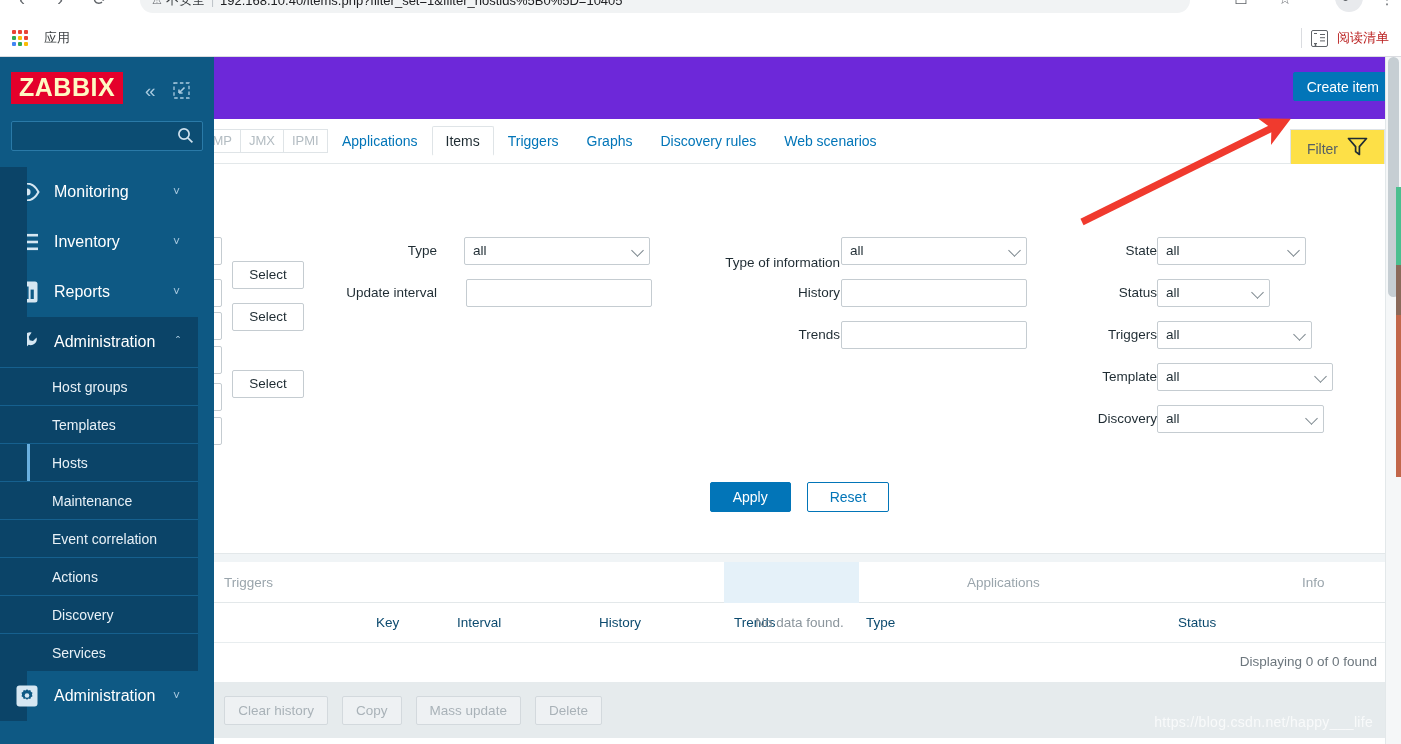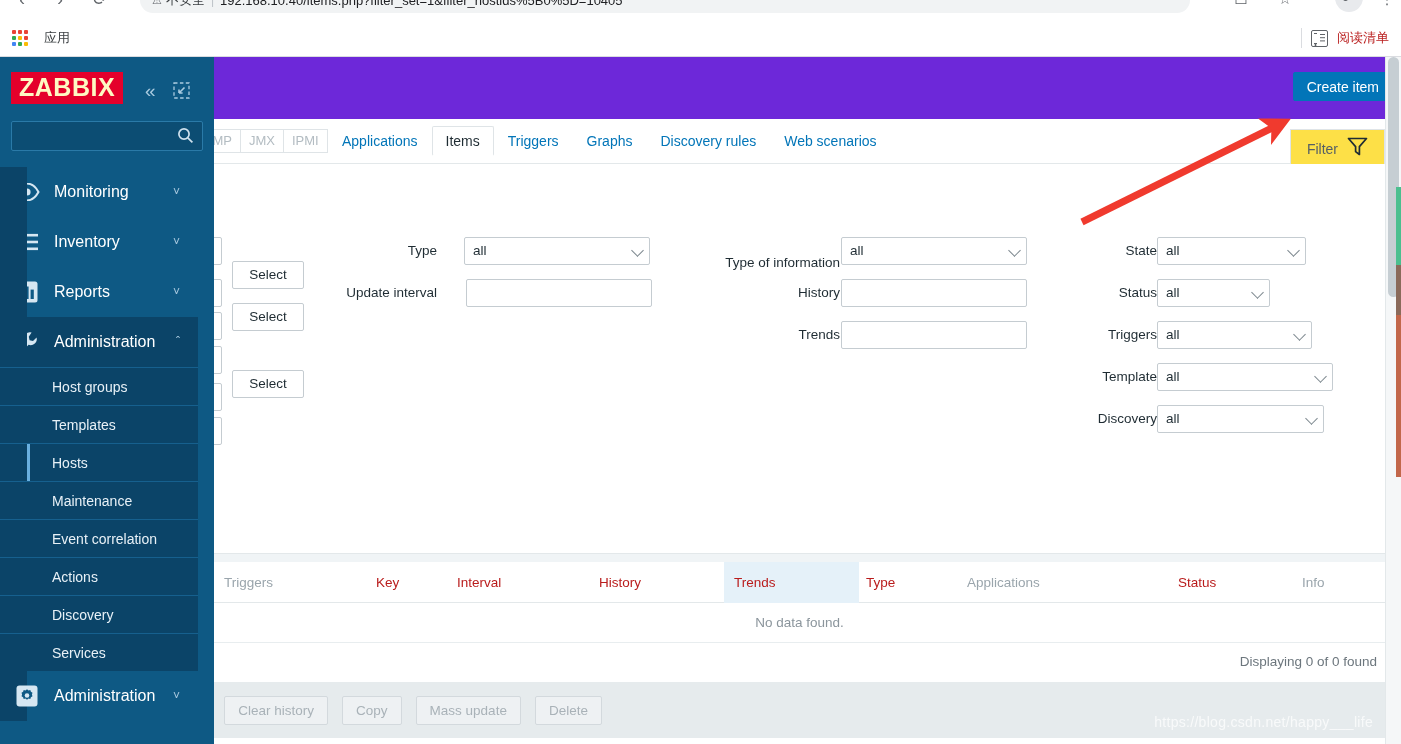--- a/index.html
+++ b/index.html
@@ -270,21 +270,21 @@
     position: absolute; left: 0; top: 505px; right: 16px; height: 182px;
     background: #ffffff;
   }
   #table-header {
     position: relative; height: 41px; border-bottom: 1px solid #e3e8ea;
   }
   .th {
     position: absolute; top: 0; height: 41px; line-height: 41px;
     font-size: 13.5px; white-space: nowrap;
   }
-  .th.link { color: #b91c1c; cursor: pointer; }
+  .th.link { color: #0c4a6e; cursor: pointer; margin-top: 40px; }
   .th.plain { color: #9aa5ac; }
   #trends-highlight {
     position: absolute; left: 510px; top: 0; width: 135px; height: 41px;
     background: #e5f1f9;
   }
   #no-data-row {
     position: relative; height: 40px; line-height: 40px;
     text-align: center; font-size: 13.5px; color: #8b959c;
     border-bottom: 1px solid #e8edef;
   }
@@ -588,20 +588,24 @@
         <span>all</span>
         <i class="caret"></i>
       </div>
 
       <div class="fld-label" style="left:830px; top:241px; width:113px;">Discovery</div>
       <div class="fld-select" style="left:943px; top:241px; width:167px;">
         <span>all</span>
         <i class="caret"></i>
       </div>
 
+      <div id="filter-actions">
+        <button id="apply-button">Apply</button>
+        <button id="reset-button">Reset</button>
+      </div>
     </div>
 
     <div id="table-area">
       <div id="table-header">
         <div id="trends-highlight"></div>
         <div class="th plain" style="left:10px;">Triggers</div>
         <div class="th link" style="left:162px;">Key</div>
         <div class="th link" style="left:243px;">Interval</div>
         <div class="th link" style="left:385px;">History</div>
         <div class="th link" style="left:520px;">Trends</div>

